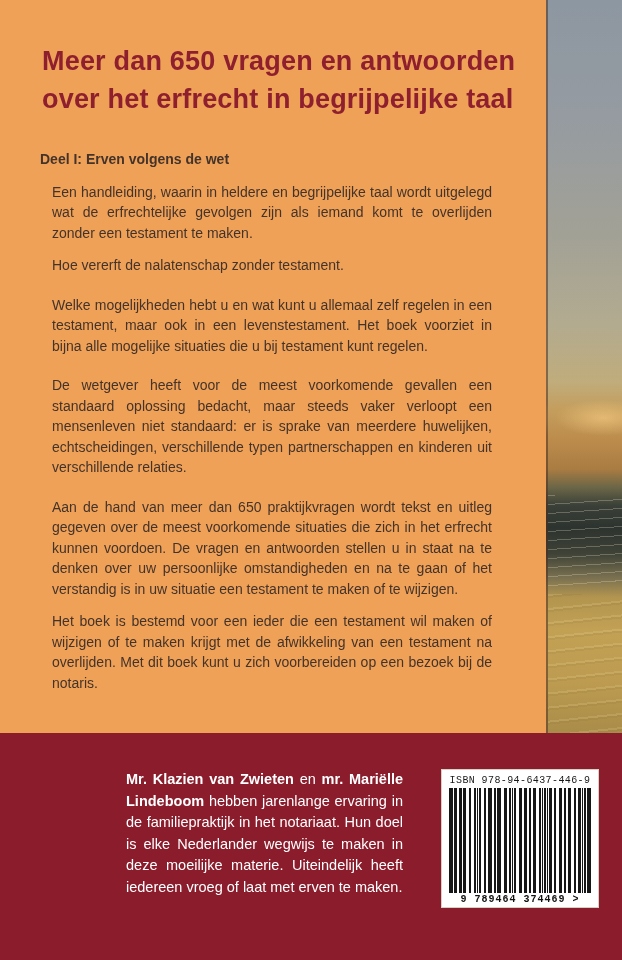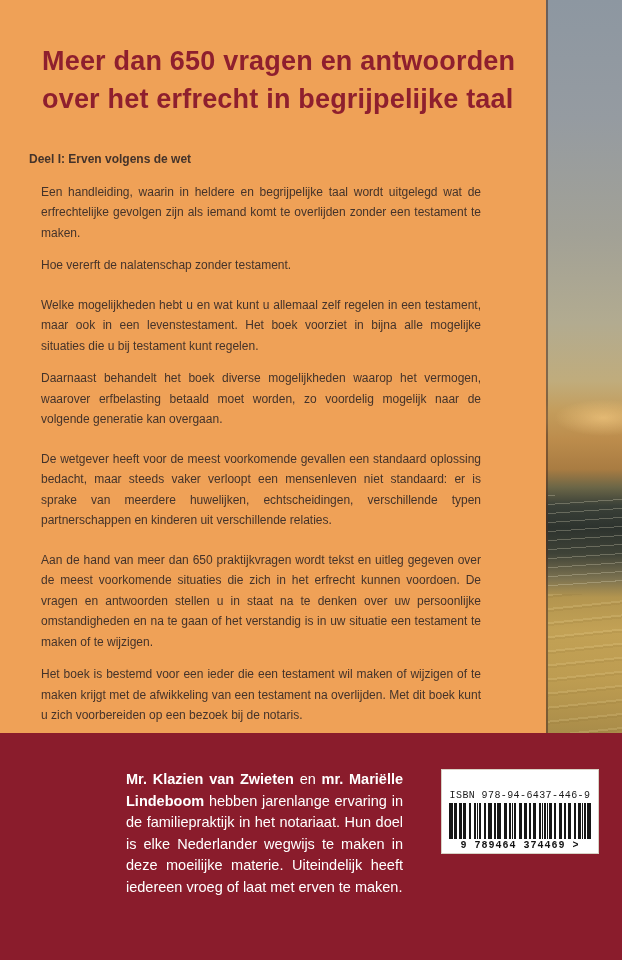--- a/index.html
+++ b/index.html
@@ -29,23 +29,23 @@
     margin: 0;
     font-size: 27px;
     line-height: 38px;
     font-weight: 600;
     letter-spacing: 0.2px;
     color: #8e1f2e;
   }
 
   .body-copy {
     position: absolute;
-    left: 29px; top: 149px;
+    left: 40px; top: 149px;
     width: 464px;
-    font-size: 12px;
+    font-size: 14px;
     line-height: 20.5px;
     color: #44332a;
     text-align: justify;
     hyphens: auto;
   }
   .block { margin: 0 0 19px 0; }
   .block .heading {
     font-weight: bold;
     margin: 0;
     text-align: left;
@@ -114,24 +114,24 @@
     line-height: 21.6px;
     color: #ffffff;
     text-align: justify;
   }
   .author-bio b { font-weight: bold; }
 
   
   .barcode {
     position: absolute;
     left: 442px; top: 37px;
-    width: 156px; height: 83px;
+    width: 156px; height: 137px;
     background: #ffffff;
     outline: 1px solid #d8d2c6;
-    padding: 20px 5px 2px 5px;
+    padding: 5px 5px 2px 5px;
     display: flex;
     flex-direction: column;
   }
   .barcode .isbn-label {
     font-family: "Liberation Mono", "DejaVu Sans Mono", monospace;
     font-size: 10px;
     letter-spacing: 0.4px;
     color: #1a1a1a;
     text-align: center;
     white-space: nowrap;
@@ -184,21 +184,20 @@
     <div class="body-copy">
 
       <div class="block">
         <p class="heading">Deel I: Erven volgens de wet</p>
         <p>Een handleiding, waarin in heldere en begrijpelijke taal wordt uitgelegd wat de erfrechtelijke gevolgen zijn als iemand komt te overlijden zonder een testament te maken.</p>
         <p>Hoe vererft de nalatenschap zonder testament.</p>
       </div>
 
       <div class="block">
         <p>Welke mogelijkheden hebt u en wat kunt u allemaal zelf regelen in een testament, maar ook in een levenstestament. Het boek voorziet in bijna alle mogelijke situaties die u bij testament kunt regelen.</p>
-        <p>Daarnaast behandelt het boek diverse mogelijkheden waarop het vermogen, waarover erfbelasting betaald moet worden, zo voordelig mogelijk naar de volgende generatie kan overgaan.</p>
       </div>
 
       <div class="block">
         <p>De wetgever heeft voor de meest voorkomende gevallen een standaard oplossing bedacht, maar steeds vaker verloopt een mensenleven niet standaard: er is sprake van meerdere huwelijken, echtscheidingen, verschillende typen partnerschappen en kinderen uit verschillende relaties.</p>
       </div>
 
       <div class="block">
         <p>Aan de hand van meer dan 650 praktijkvragen wordt tekst en uitleg gegeven over de meest voorkomende situaties die zich in het erfrecht kunnen voordoen. De vragen en antwoorden stellen u in staat na te denken over uw persoonlijke omstandigheden en na te gaan of het verstandig is in uw situatie een testament te maken of te wijzigen.</p>
         <p>Het boek is bestemd voor een ieder die een testament wil maken of wijzigen of te maken krijgt met de afwikkeling van een testament na overlijden. Met dit boek kunt u zich voorbereiden op een bezoek bij de notaris.</p>
       </div>

